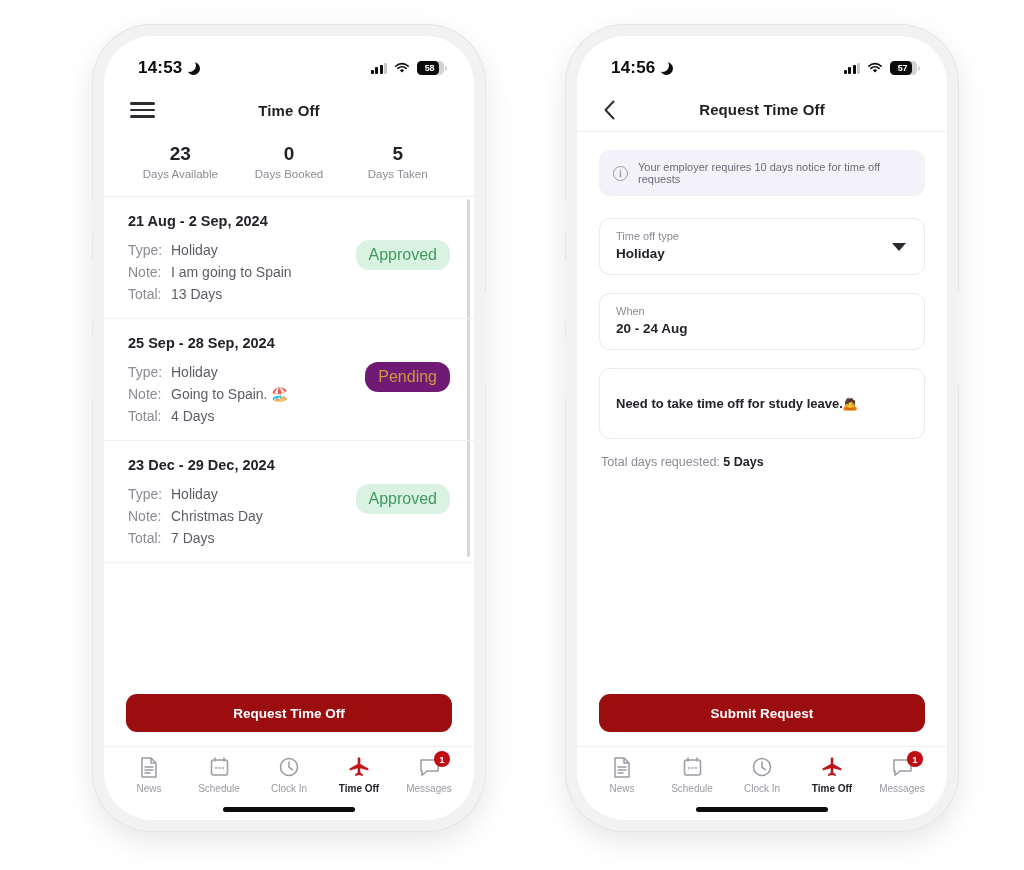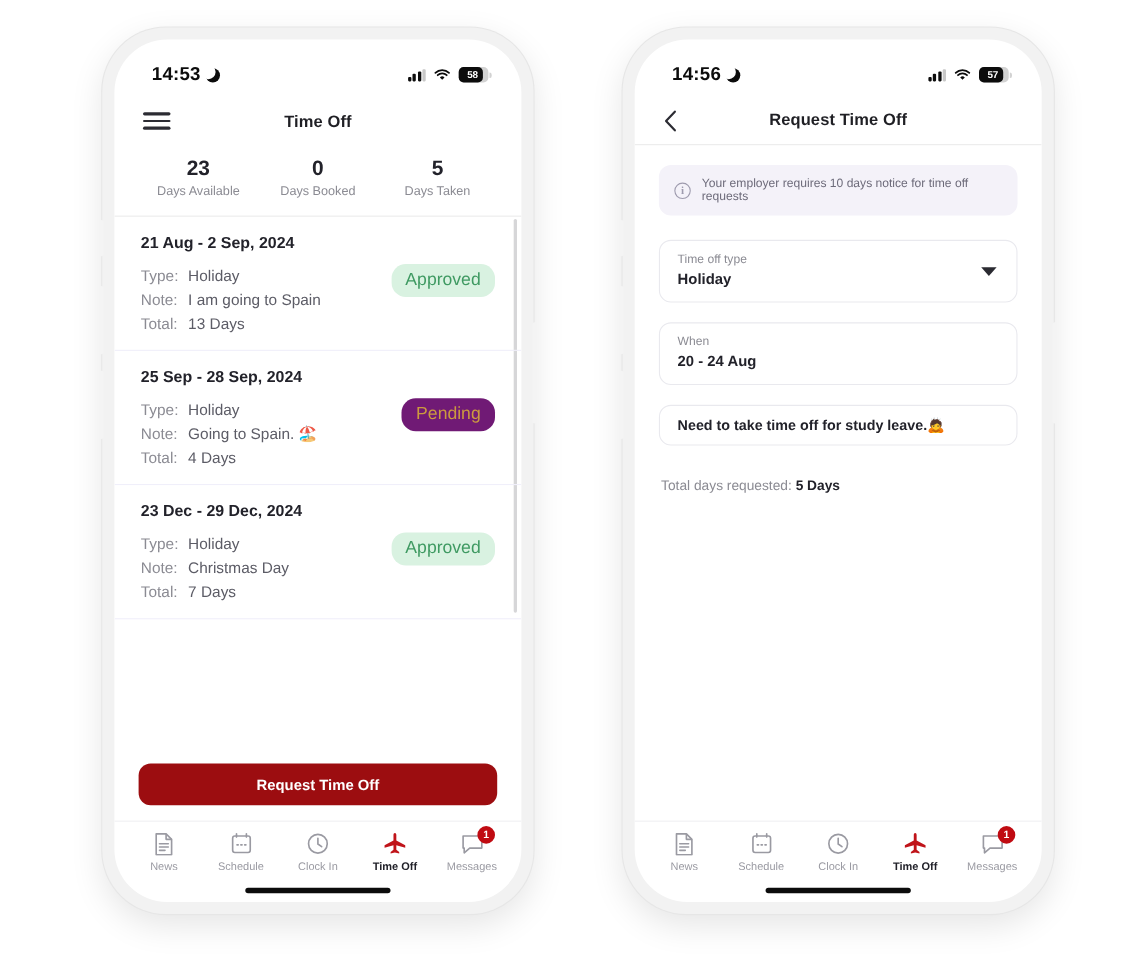--- a/index.html
+++ b/index.html
@@ -169,21 +169,21 @@
   .field-label { font-size: 11px; color: #8b8b93; margin-bottom: 4px; }
   .field-value { font-size: 13.5px; font-weight: 700; color: #22222a; }
   .caret {
     position: absolute; right: 18px; top: 50%; transform: translateY(-50%);
     width: 0; height: 0;
     border-left: 7px solid transparent; border-right: 7px solid transparent;
     border-top: 8px solid #2a2a31;
   }
   .note-box {
     border: 1px solid #e9e9ee; border-radius: 11px;
-    padding: 10px 16px; margin-bottom: 29px; background: #fff;
+    padding: 27px 16px; margin-bottom: 16px; background: #fff;
   }
   .note-text { font-size: 13px; font-weight: 700; color: #22222a; }
   .total-line { font-size: 12.5px; color: #8b8b93; padding-left: 2px; }
   .total-line b { color: #22222a; font-weight: 700; }
 
   
   .bottom { flex: none; }
   .cta {
     display: block; width: calc(100% - 44px); margin: 0 22px 14px;
     background: #9c0d10; color: #fff; border: 0;
@@ -459,20 +459,21 @@
           <div class="note-box">
             <div class="note-text">Need to take time off for study leave.🙇</div>
           </div>
 
           <div class="total-line"><span>Total days requested: </span><b>5 Days</b></div>
 
         </div>
       </div>
 
       <div class="bottom">
+        <button class="cta">Submit Request</button>
         <div class="tabbar">
           <div class="tab">
             <span class="tab-ico">
               <svg width="18" height="21" viewBox="0 0 18 21">
                   <path d="M2 1h9l5 5v14H2z" fill="none" stroke="#9a9aa2" stroke-width="1.5" stroke-linejoin="round"></path>
                   <path d="M11 1v5h5" fill="none" stroke="#9a9aa2" stroke-width="1.5" stroke-linejoin="round"></path>
                   <path d="M5 10h8M5 13h8M5 16h5" stroke="#9a9aa2" stroke-width="1.5" stroke-linecap="round"></path>
                 </svg>
             </span>
             <span class="tab-lbl">News</span>

